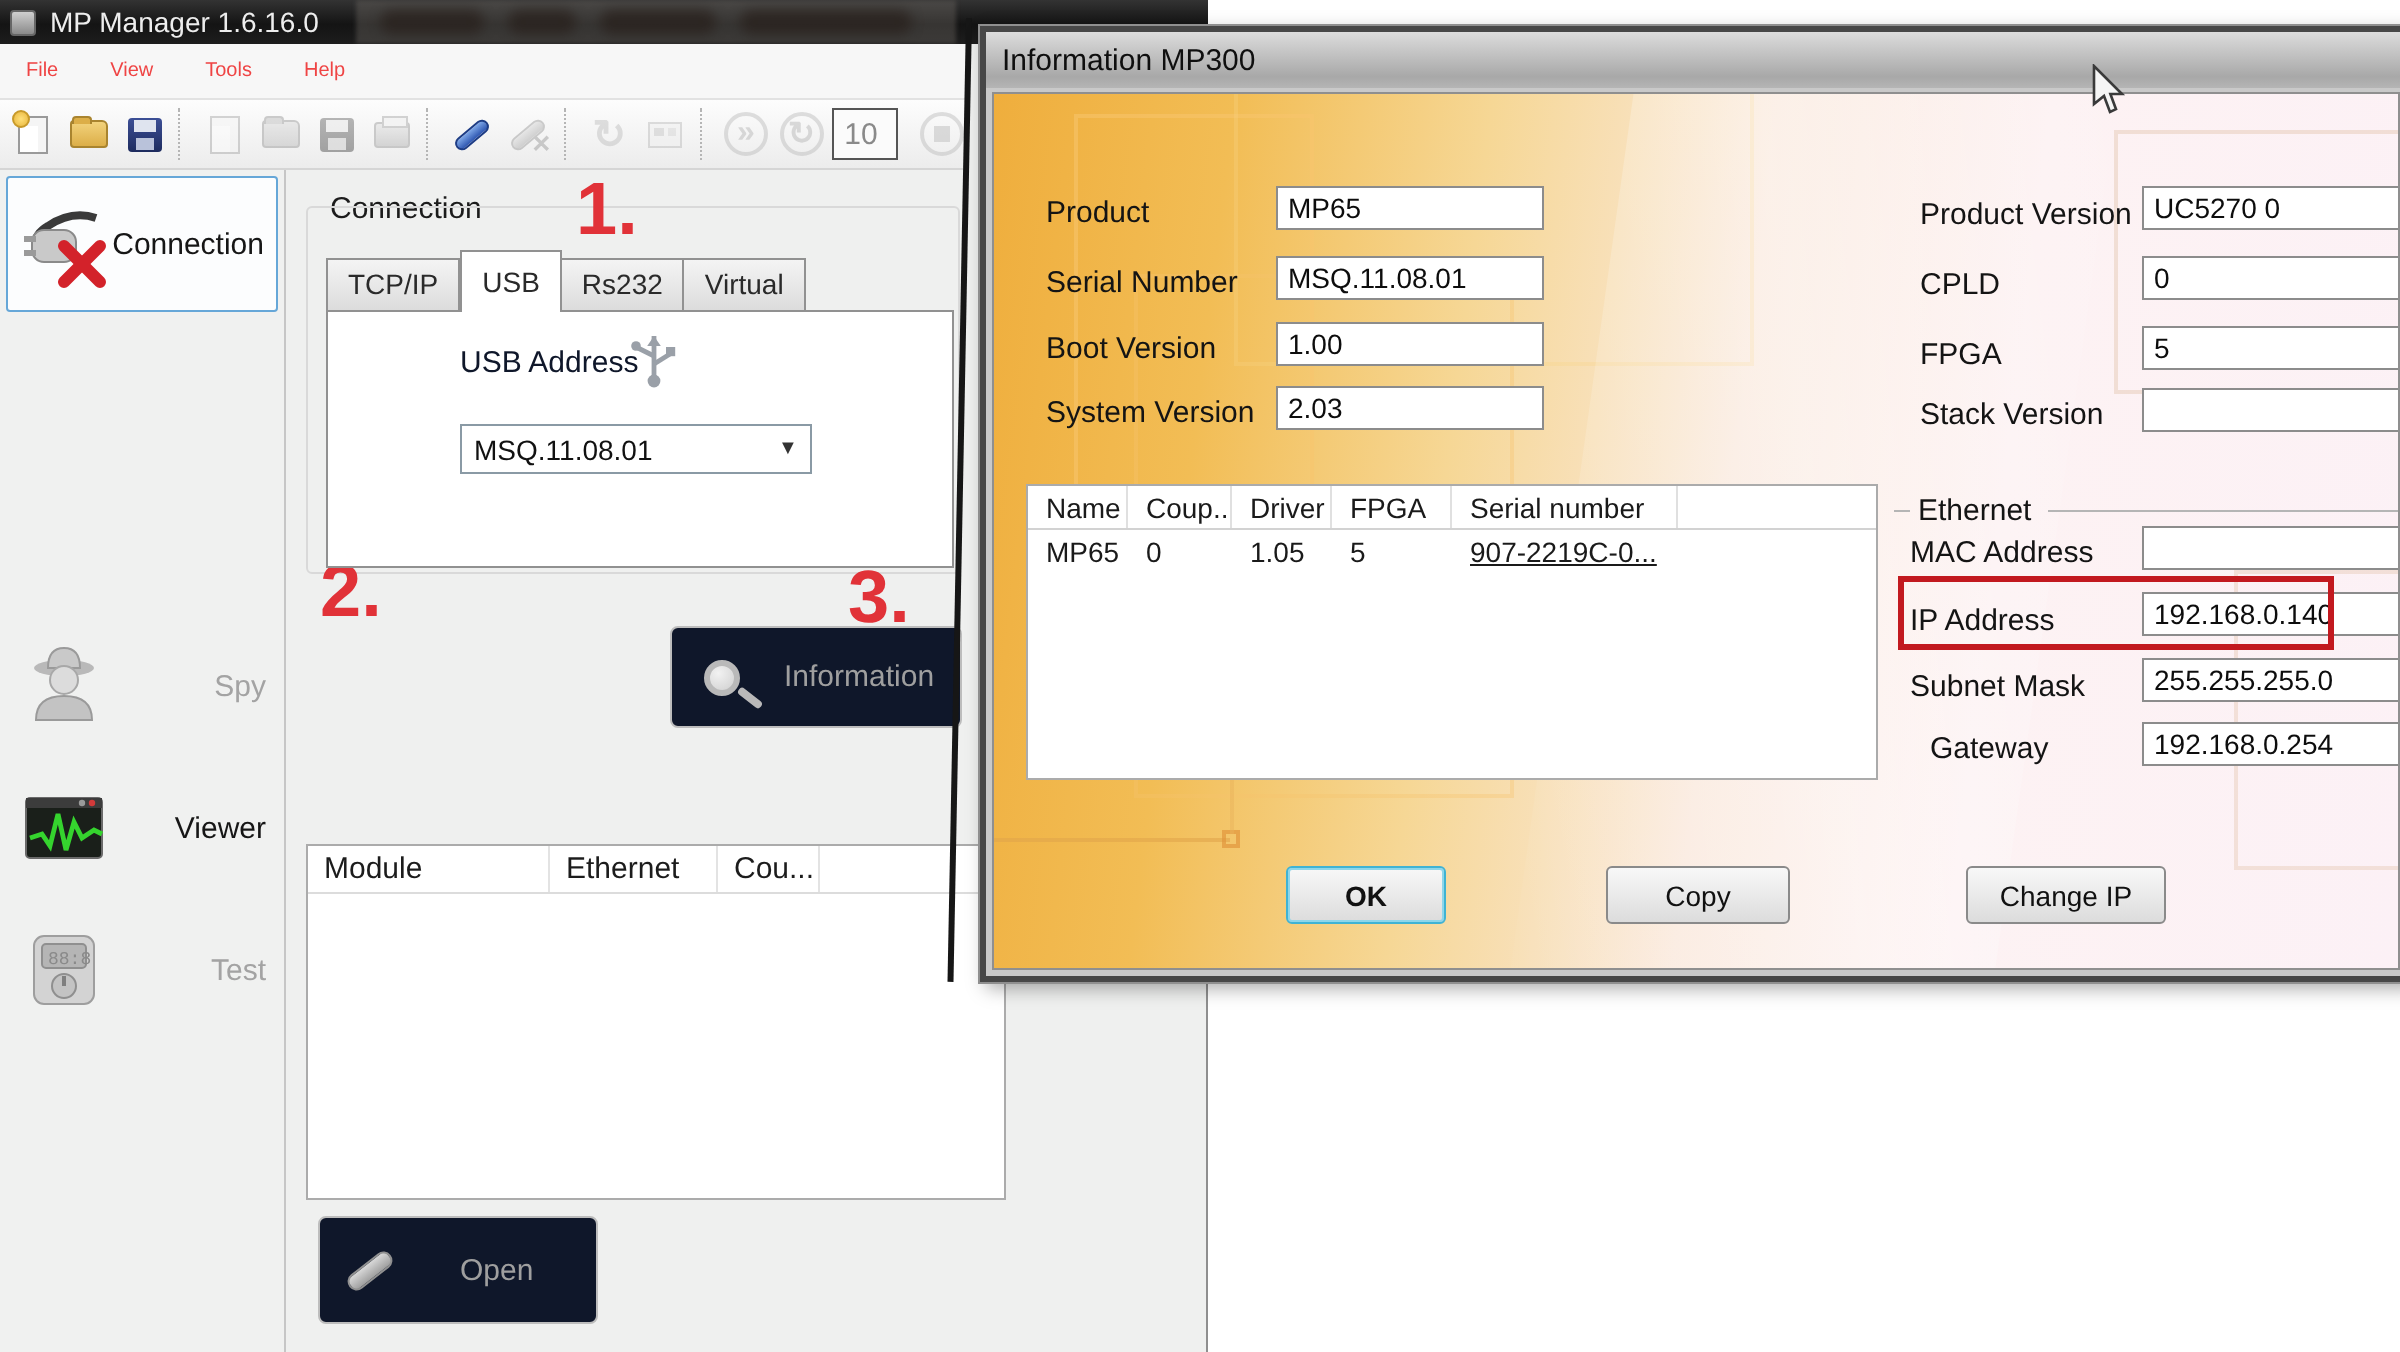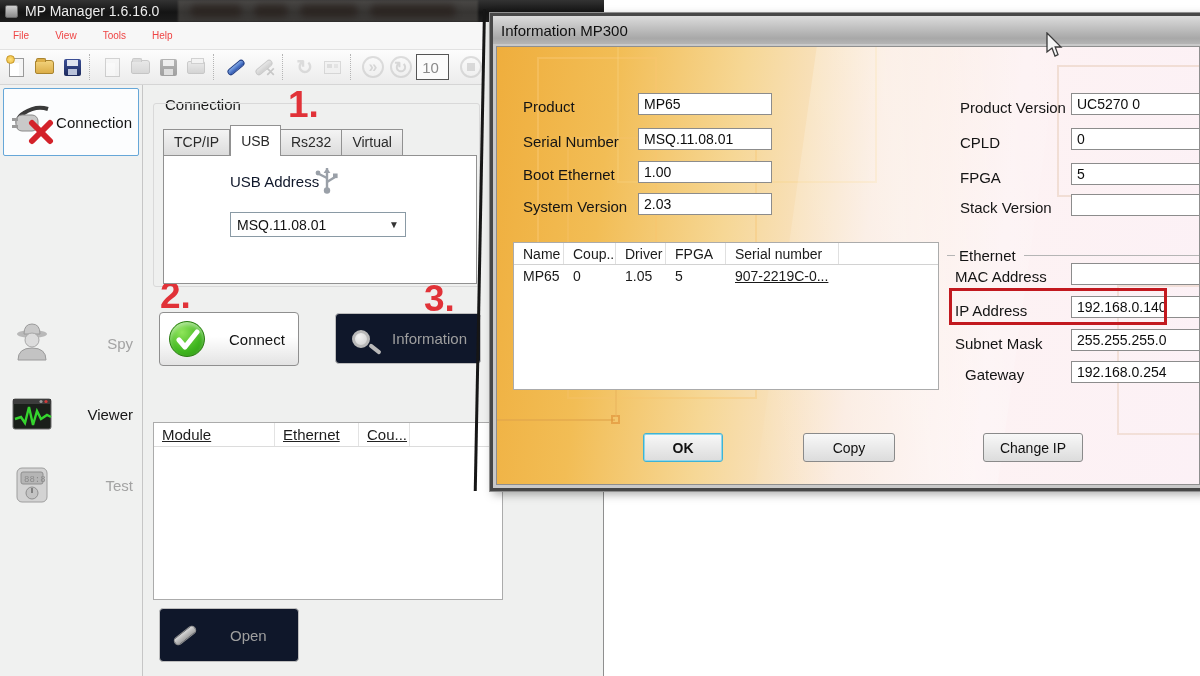--- a/index.html
+++ b/index.html
@@ -104,21 +104,21 @@
   .chk svg { position:absolute; left:6px; top:7px; }
   .mag { width:18px; height:18px; border:3px solid #b9b9b9; border-radius:50%;
          position:relative; margin:0 12px 0 16px;
          background:radial-gradient(circle at 35% 30%, #f2f2f2, #cfcfcf); }
   .mag:after { content:""; position:absolute; left:13px; top:14px; width:14px; height:4px;
                background:#b9b9b9; border-radius:2px; transform:rotate(38deg); }
   .conn-ic { width:26px; height:9px; border-radius:5px; transform:rotate(-38deg);
              background:linear-gradient(#d9d9d9,#9f9f9f); border:1px solid #909090; margin:0 14px 0 12px; }
 
   .listview { position:absolute; left:153px; top:422px; width:350px; height:178px;
-              background:#fff; border:1px solid #ababab;text-decoration:underline; }
+              background:#fff; border:1px solid #ababab; }
   .lv-head { display:flex; height:24px; border-bottom:1px solid #dcdcdc; align-items:center; }
   .lv-col { font-size:15px; color:#1c1c1c; padding-left:8px; border-right:1px solid #e3e3e3; height:100%;
             display:flex; align-items:center; }
 
   .ann { position:absolute; color:#e13238; font-weight:bold; font-size:37px;
          font-family:"Liberation Sans", sans-serif; line-height:1; }
 
   
   .tilt-line { position:absolute; left:483px; top:9px; width:3px; height:482px;
                background:#161616; transform:rotate(1.1deg); transform-origin:top left; z-index:9; }
@@ -313,28 +313,20 @@
           <rect x="19" y="9.5" width="4.6" height="4.6" stroke="none"></rect>
         <circle cx="13" cy="26.5" r="3.2" stroke="none"></circle>
       </g>
     </svg>
     <div class="combo">
       <span class="val">MSQ.11.08.01</span>
       <span class="arr">▼</span>
     </div>
   </div>
 
-  <div class="bigbtn" style="left:159px;top:312px;width:140px;height:54px;">
-    <div class="chk">
-      <svg width="24" height="22" viewBox="0 0 24 22">
-          <path d="M3 11 l6 7 L21 3" fill="none" stroke="#ffffff" stroke-width="5" stroke-linecap="round" stroke-linejoin="round"></path>
-        </svg>
-    </div>
-    <span class="blabel" style="margin-left:14px;">Connect</span>
-  </div>
 
   <div class="bigbtn disabled" style="left:335px;top:313px;width:146px;height:51px;">
     <div class="mag"></div>
     <span class="blabel" style="margin-left:10px;">Information</span>
   </div>
 
   <div class="listview">
     <div class="lv-head">
       <div class="lv-col" style="width:121px;">Module</div>
       <div class="lv-col" style="width:84px;">Ethernet</div>
@@ -367,21 +359,21 @@
     <div class="pat" style="left:104px;top:206px;width:9px;height:9px;border:2px solid rgba(232,164,66,.65);"></div>
     <div class="pat" style="left:0;top:372px;width:118px;height:2px;background:rgba(225,165,75,.6);"></div>
     <div class="pat" style="left:114px;top:368px;width:9px;height:9px;border:2px solid rgba(225,150,60,.7);"></div>
     <div class="pat" style="left:118px;top:300px;width:2px;height:70px;background:rgba(232,178,92,.45);"></div>
     <div class="pat" style="left:560px;top:18px;width:152px;height:132px;border:2px solid rgba(230,202,182,.5);"></div>
     <div class="pat" style="left:620px;top:238px;width:130px;height:150px;border:2px solid rgba(230,202,182,.45);"></div>
     <div class="streak"></div>
 
     <span class="dlabel" style="left:26px;top:51px;">Product</span>
     <span class="dlabel" style="left:26px;top:86px;">Serial Number</span>
-    <span class="dlabel" style="left:26px;top:119px;">Boot Ethernet</span>
+    <span class="dlabel" style="left:26px;top:119px;">Boot Version</span>
     <span class="dlabel" style="left:26px;top:151px;">System Version</span>
     <input class="tbox" style="left: 141px; top: 46px; width: 134px;" readonly="" value="MP65">
     <input class="tbox" style="left: 141px; top: 81px; width: 134px;" readonly="" value="MSQ.11.08.01">
     <input class="tbox" style="left: 141px; top: 114px; width: 134px;" readonly="" value="1.00">
     <input class="tbox" style="left: 141px; top: 146px; width: 134px;" readonly="" value="2.03">
 
     <span class="dlabel" style="left:463px;top:52px;">Product Version</span>
     <span class="dlabel" style="left:463px;top:87px;">CPLD</span>
     <span class="dlabel" style="left:463px;top:122px;">FPGA</span>
     <span class="dlabel" style="left:463px;top:152px;">Stack Version</span>

